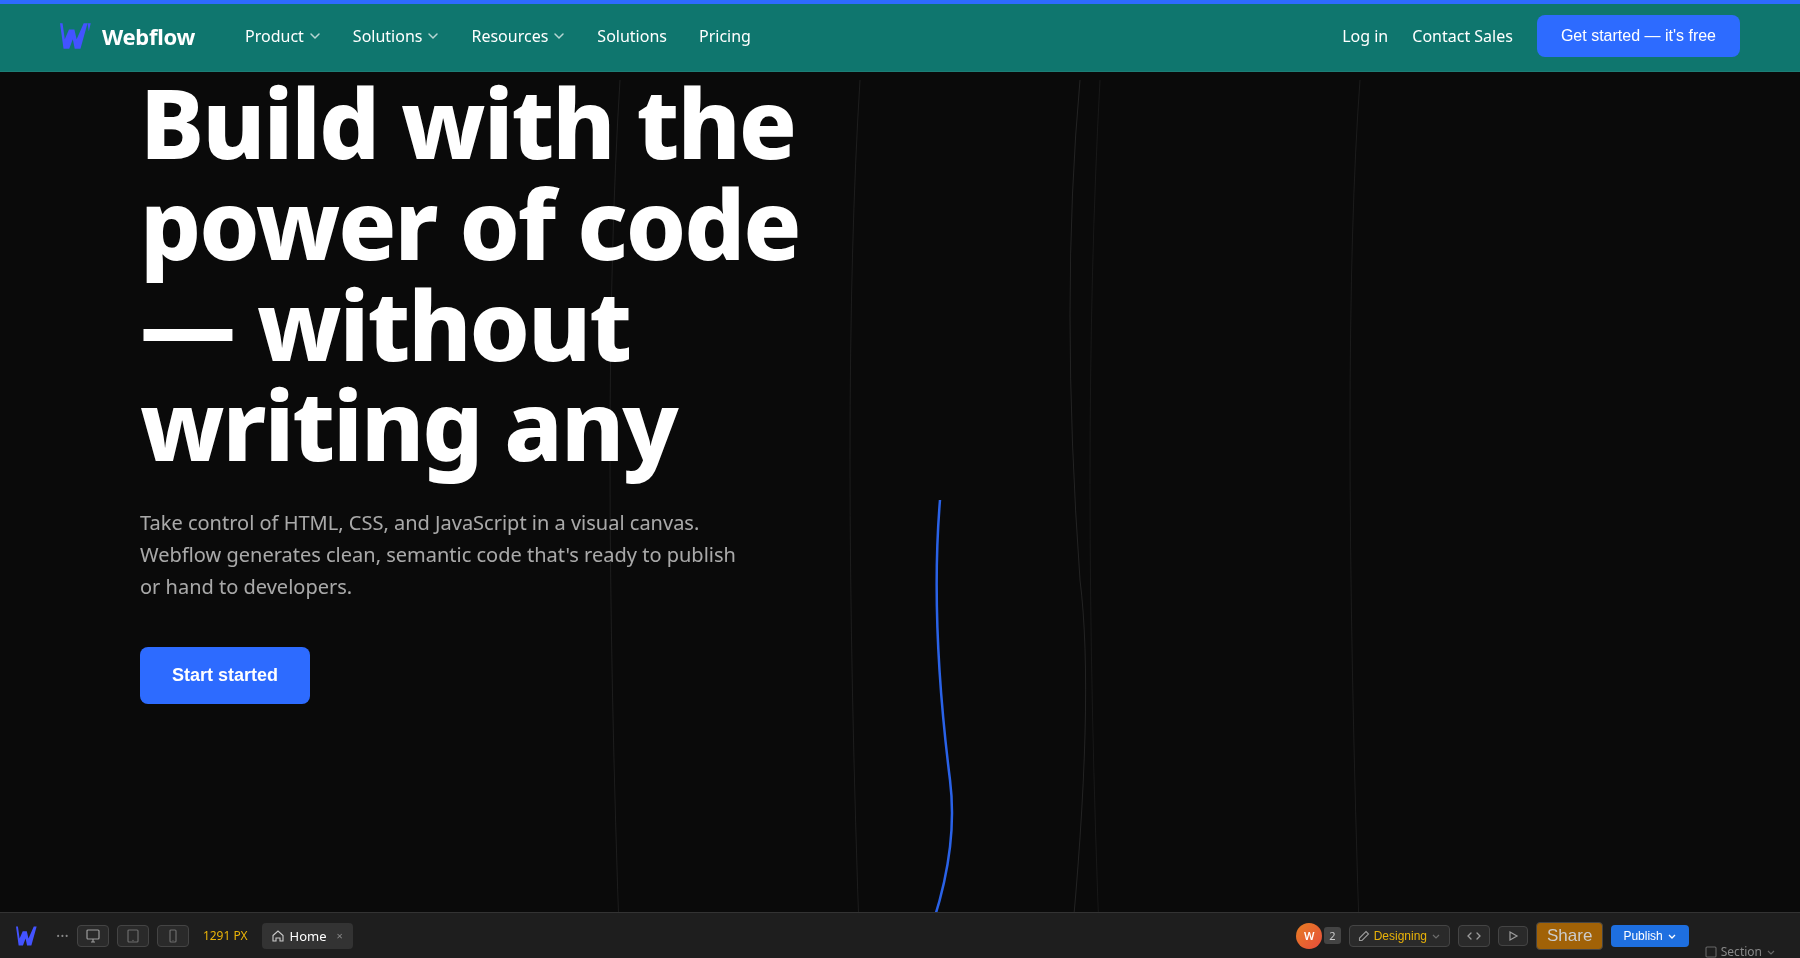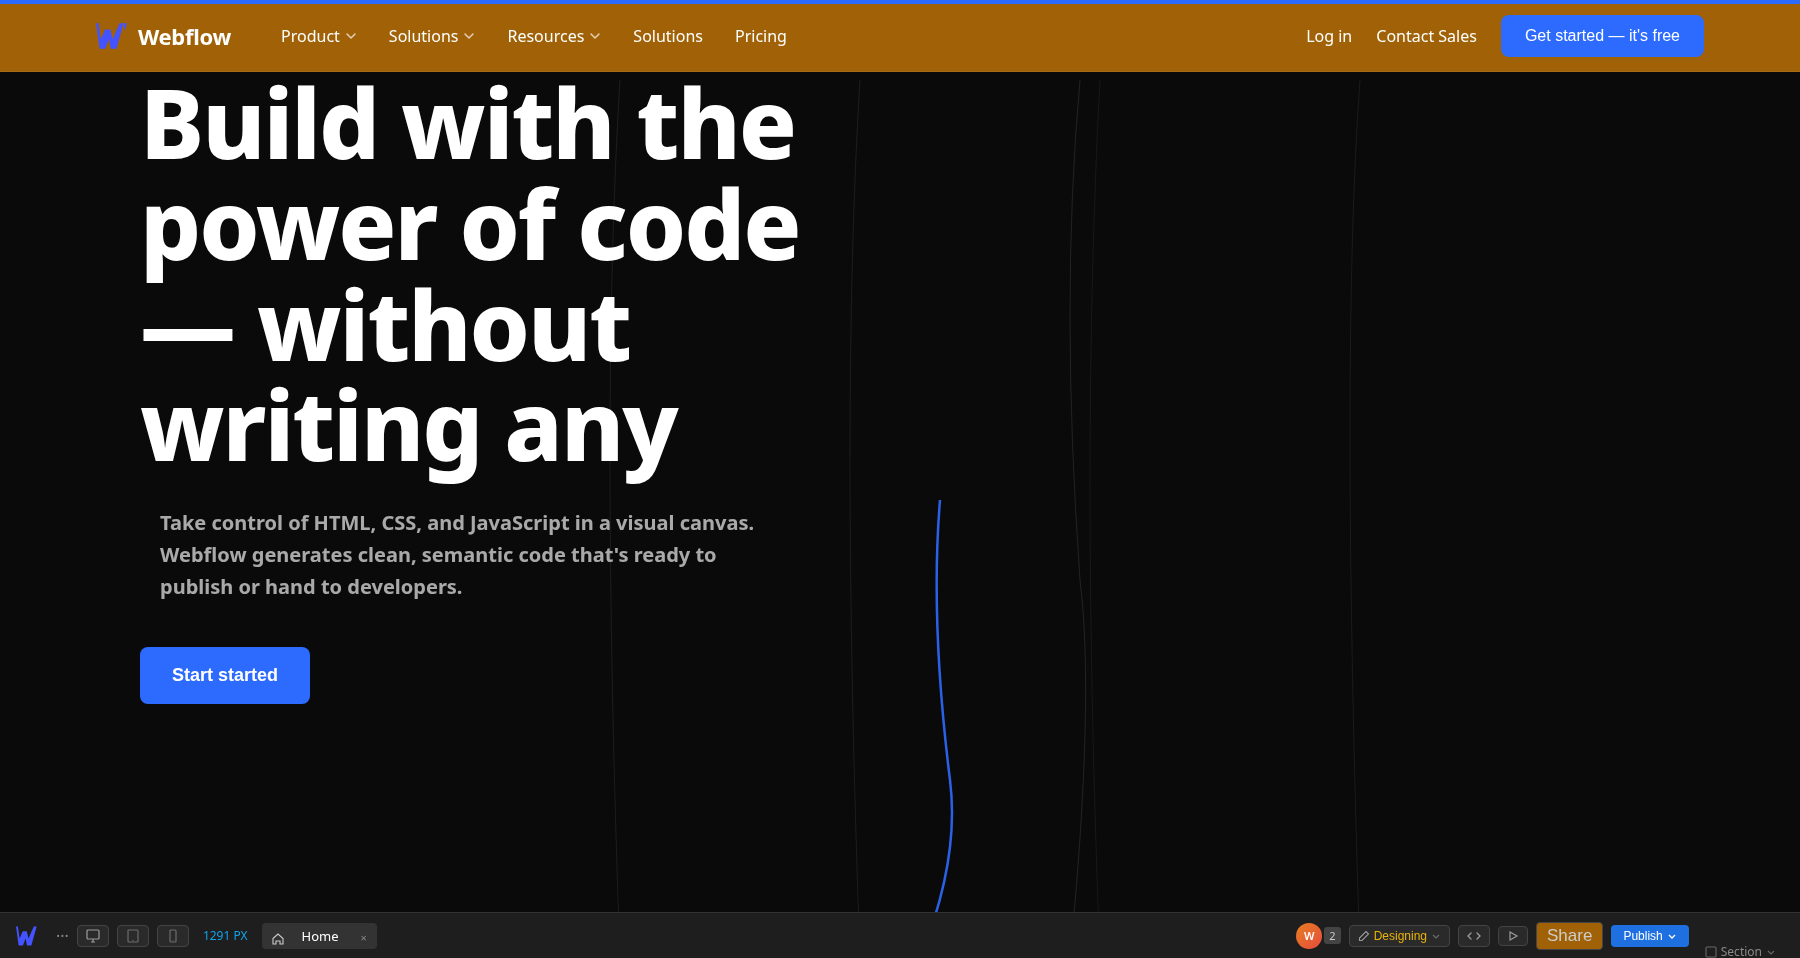--- a/index.html
+++ b/index.html
@@ -16,25 +16,25 @@
       font-family: -apple-system, BlinkMacSystemFont, 'Segoe UI', system-ui, sans-serif;
     }
 
     
     .navbar {
       position: fixed;
       top: 0;
       left: 0;
       right: 0;
       height: 72px;
-      background: #a16207;
+      background: #0f766e;
       display: flex;
       align-items: center;
       justify-content: space-between;
-      padding: 0 96px;
+      padding: 0 60px;
       z-index: 100;
       border-bottom: 1px solid rgba(255,255,255,0.06);
     }
 
     .nav-left {
       display: flex;
       align-items: center;
       gap: 36px;
     }
 
@@ -146,22 +146,21 @@
       letter-spacing: -2px;
       margin-bottom: 32px;
     }
 
     .hero-subtitle {
       font-size: 20px;
       color: rgba(255,255,255,0.65);
       line-height: 1.6;
       max-width: 600px;
       margin-bottom: 44px;
-      font-weight: 700;
-      margin-left: 20px;
+      font-weight: 400;
     }
 
     .start-building-btn {
       background: #2d6bff;
       color: #fff;
       border: none;
       padding: 18px 32px;
       font-size: 18px;
       font-weight: 600;
       border-radius: 8px;
@@ -195,22 +194,22 @@
     }
 
     .designer-bar-logo {
       width: 24px;
       height: 20px;
       margin-right: 8px;
     }
 
     .tab-item {
       display: flex;
-      align-items: flex-end;
-      gap: 18px;
+      align-items: center;
+      gap: 6px;
       background: #2a2a2a;
       border-radius: 4px;
       padding: 4px 10px;
       color: #ccc;
       font-size: 13px;
       cursor: pointer;
     }
 
     .tab-item.active {
       background: #333;
@@ -273,21 +272,21 @@
       color: #fff;
       font-size: 12px;
       padding: 4px 12px;
       cursor: pointer;
       display: flex;
       align-items: center;
       gap: 4px;
     }
 
     .px-display {
-      color: #0ea5e9;
+      color: #eab308;
       font-size: 12px;
       padding: 0 6px;
     }
 
     .avatar-circle {
       width: 26px;
       height: 26px;
       border-radius: 50%;
       background: linear-gradient(135deg, #e67e22, #e74c3c);
       display: flex;

